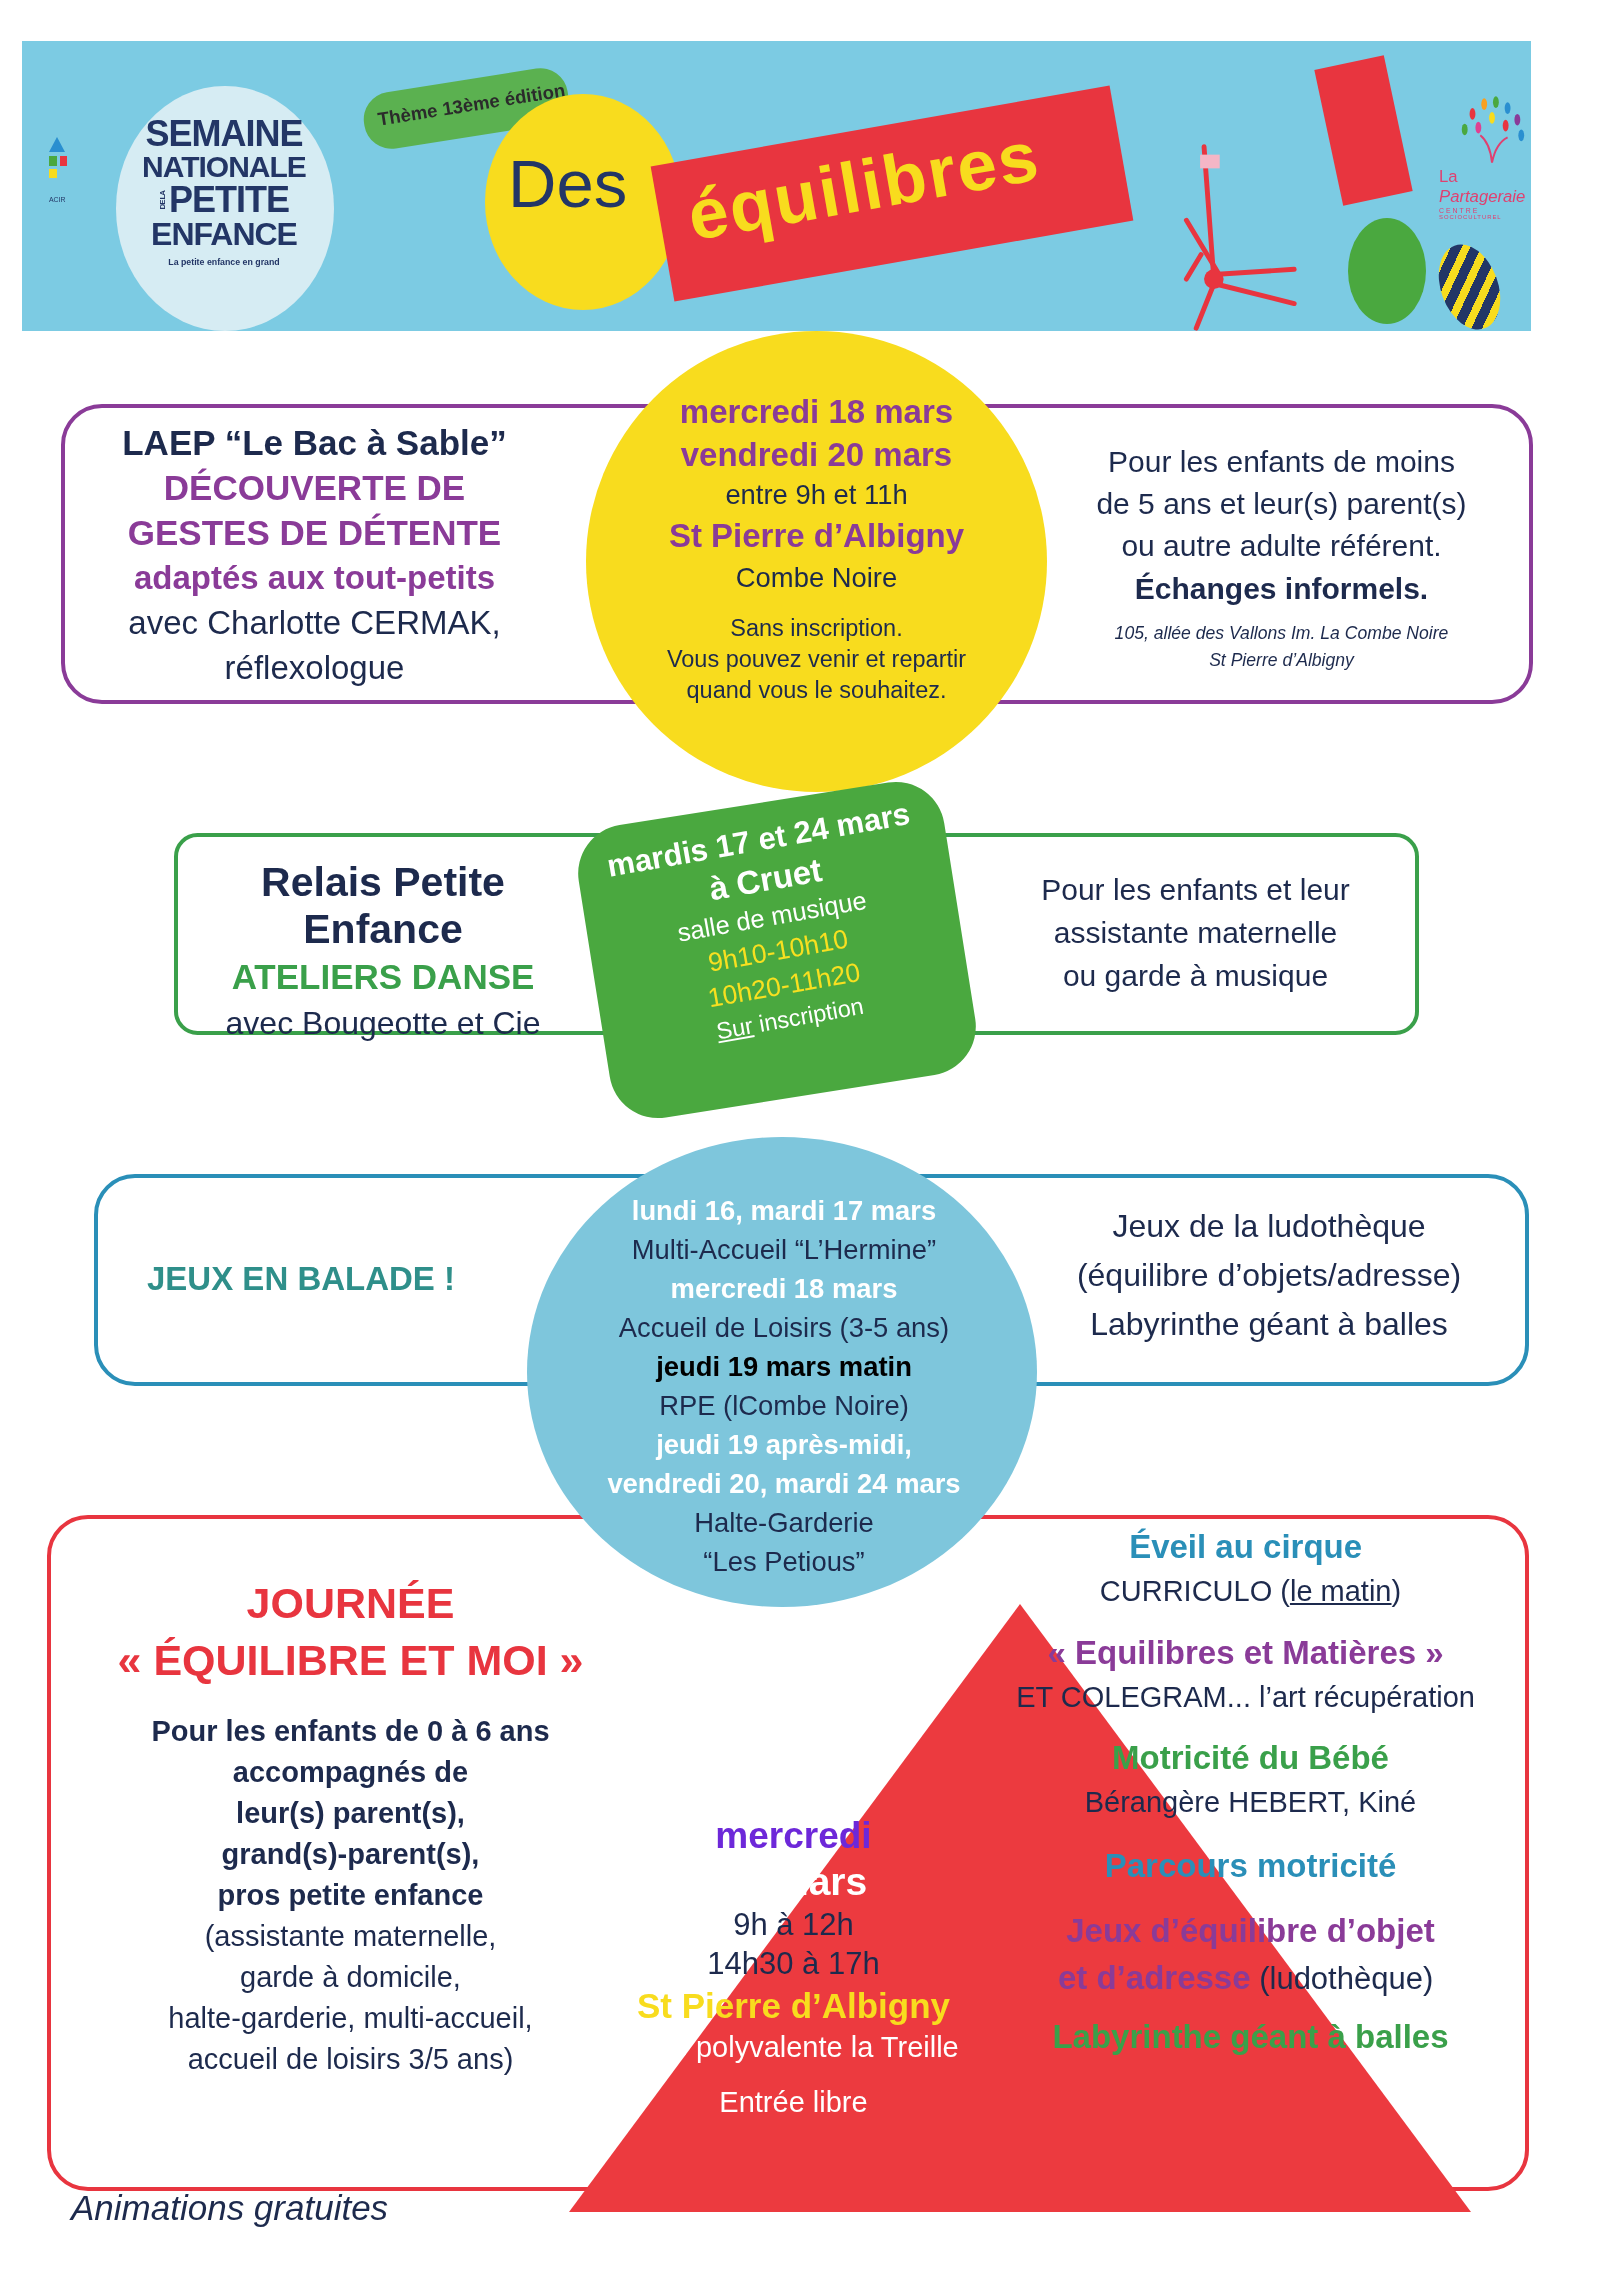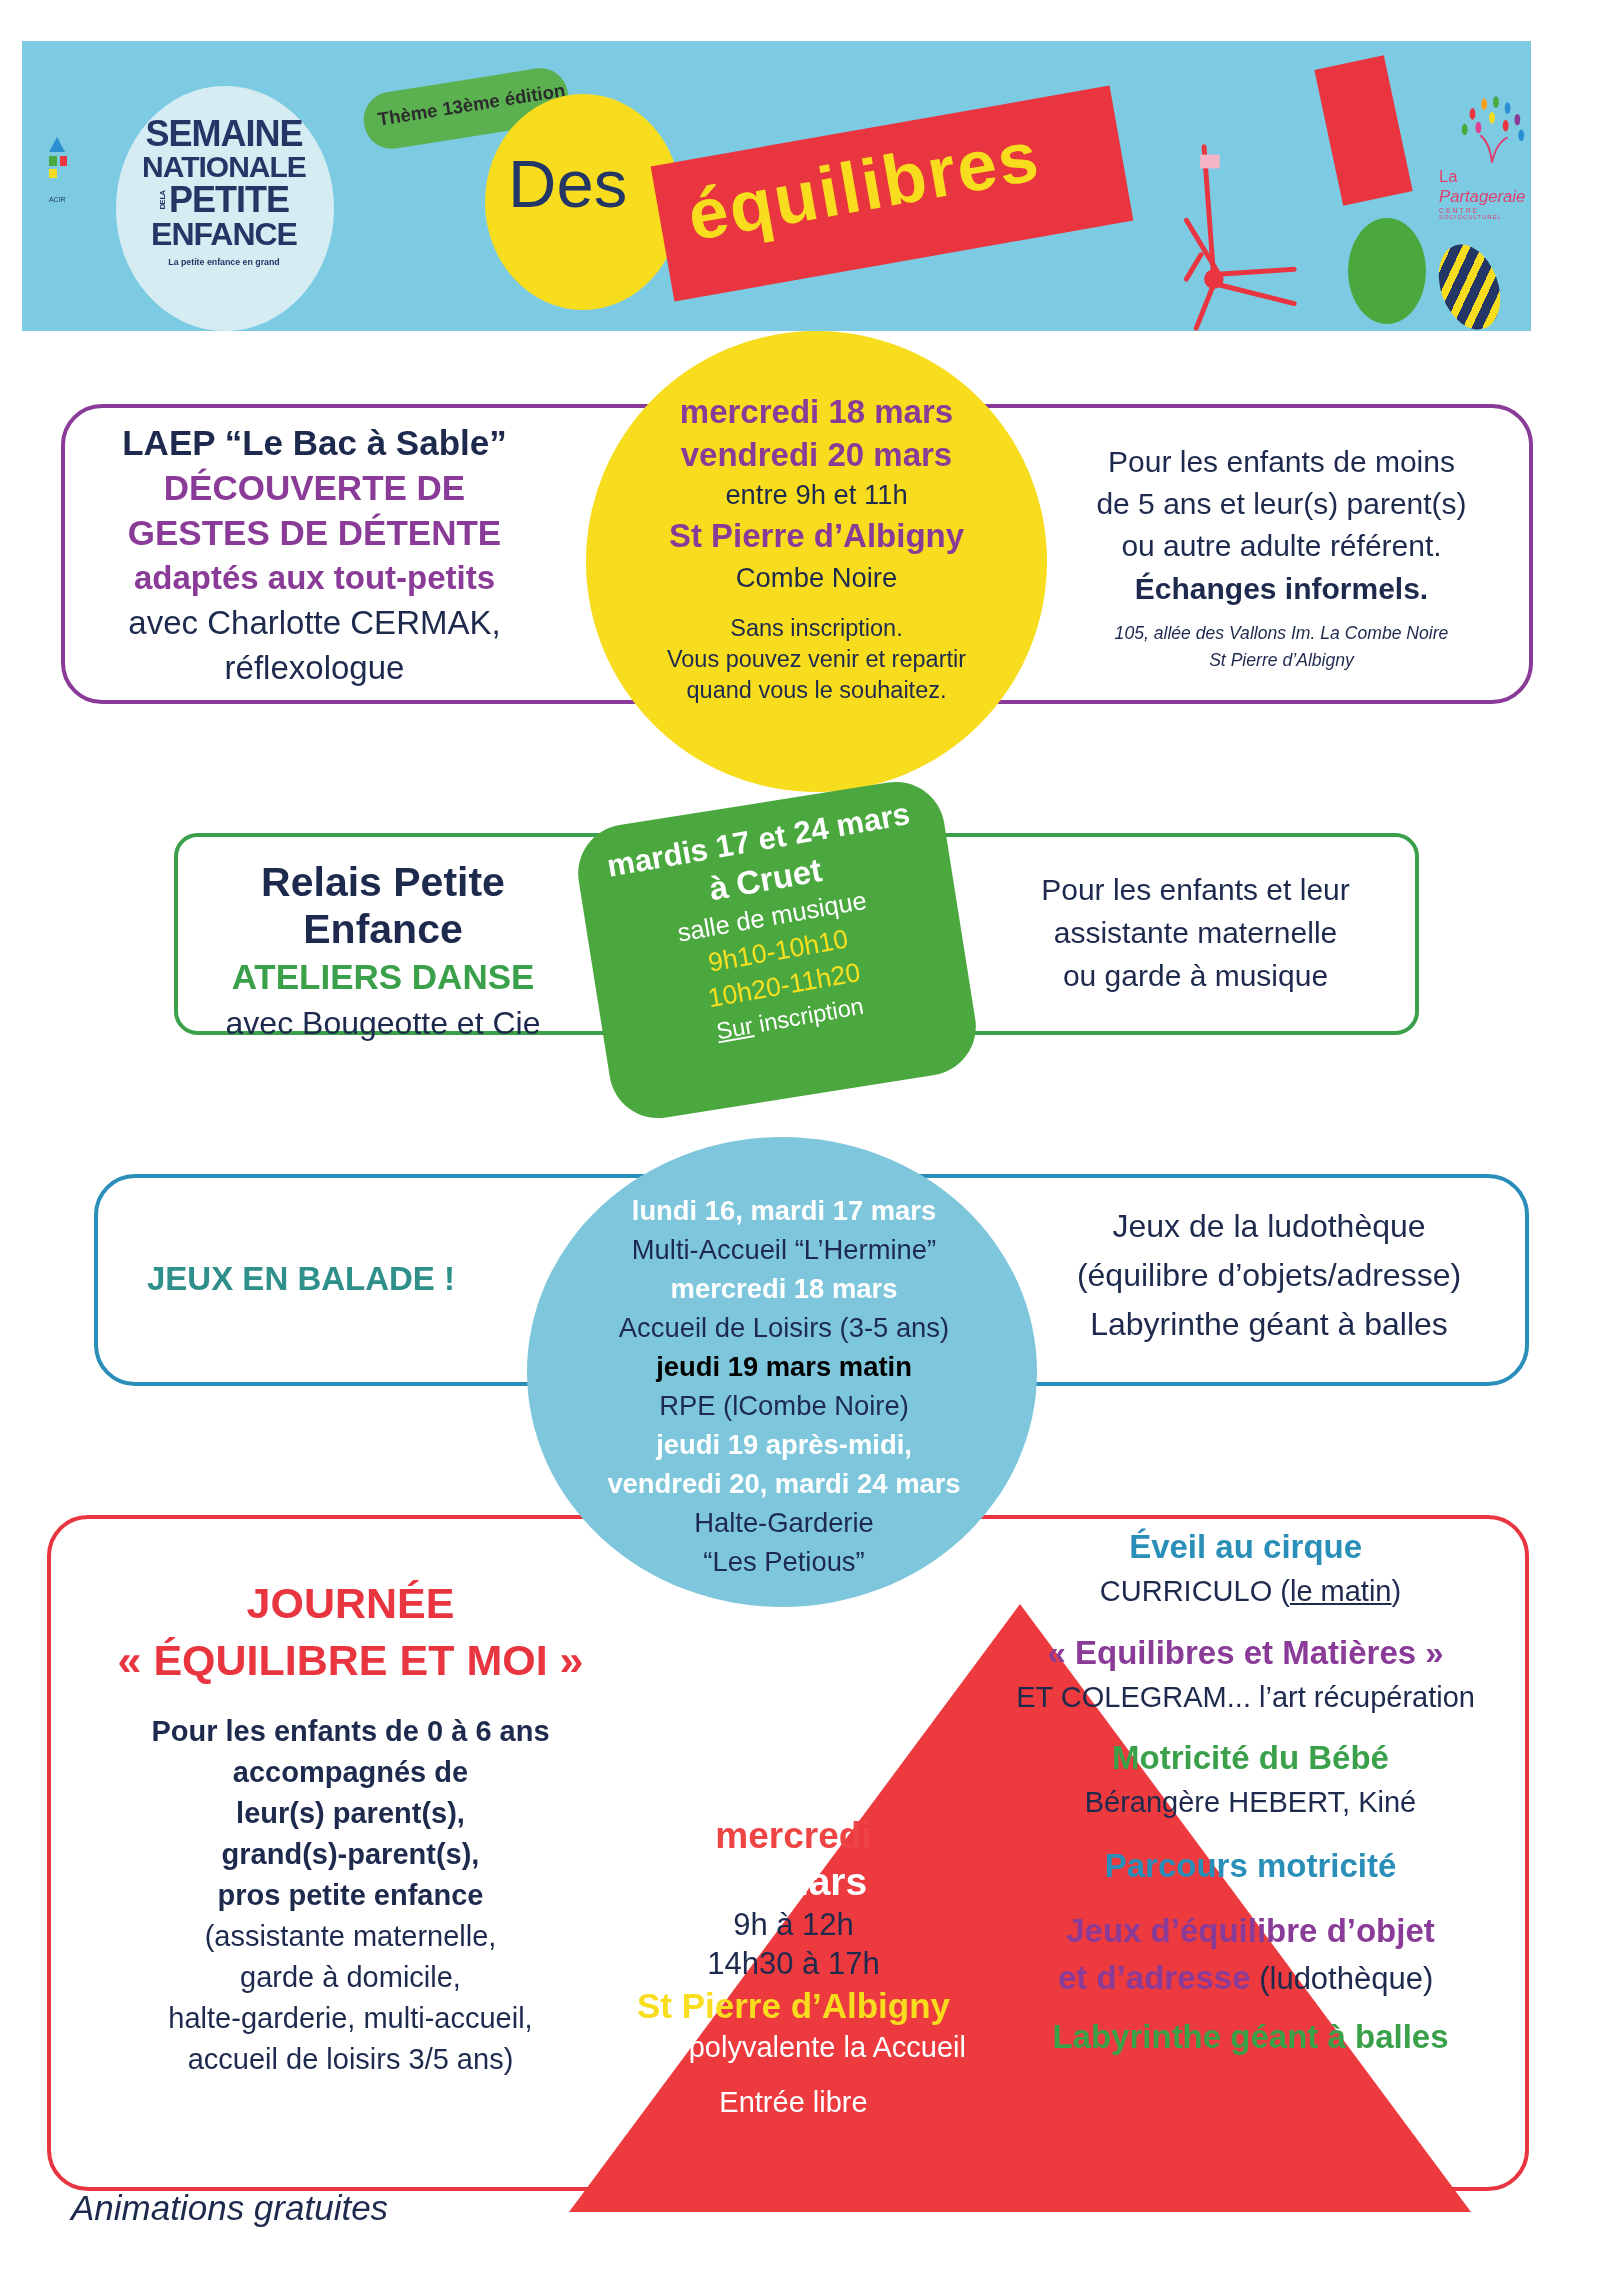--- a/index.html
+++ b/index.html
@@ -208,26 +208,26 @@
     <div class="b navy" style="font-size:29px;line-height:41px;">grand(s)-parent(s),</div>
     <div class="b navy" style="font-size:29px;line-height:41px;">pros petite enfance</div>
     <div class="navy" style="font-size:29px;line-height:41px;">(assistante maternelle,</div>
     <div class="navy" style="font-size:29px;line-height:41px;">garde à domicile,</div>
     <div class="navy" style="font-size:29px;line-height:41px;">halte-garderie, multi-accueil,</div>
     <div class="navy" style="font-size:29px;line-height:41px;">accueil de loisirs 3/5 ans)</div>
   </div>
 </div>
 
 <div class="abs c" style="left:568px;top:1813px;width:451px;">
-  <div class="b" style="font-size:37px;color:#ef4444;line-height:45px;text-align:center;">mercredi</div>
+  <div class="b" style="font-size:37px;color:#6d28d9;line-height:45px;text-align:center;">mercredi</div>
   <div class="b" style="font-size:39px;color:#fff;line-height:47px;">25 mars</div>
   <div class="navy" style="font-size:31px;line-height:39px;">9h à 12h</div>
   <div class="navy" style="font-size:31px;line-height:39px;">14h30 à 17h</div>
   <div class="b" style="font-size:35px;color:#f8dc1e;line-height:45px;">St Pierre d’Albigny</div>
-  <div style="font-size:29px;color:#fff;line-height:39px;">salle polyvalente la Accueil</div>
+  <div style="font-size:29px;color:#fff;line-height:39px;">salle polyvalente la Treille</div>
   <div style="font-size:29px;color:#fff;line-height:39px;margin-top:15.7px;">Entrée libre</div>
 </div>
 
 <div class="abs" style="left:980px;top:1523px;width:541px;text-align:center;">
   <div class="b blue" style="font-size:33px;line-height:47px;padding-right:9.8px;">Éveil au cirque</div>
   <div class="navy" style="font-size:29px;line-height:43px;">
     <span>CURRICULO </span>(<span style="text-decoration:underline;">le matin</span>)
   </div>
   <div class="b purple" style="font-size:33px;line-height:47px;margin-top:15.7px;padding-right:9.8px;">« Equilibres et Matières »</div>
   <div class="navy" style="font-size:29px;line-height:43px;padding-right:9.8px;">ET COLEGRAM... l’art récupération</div>

